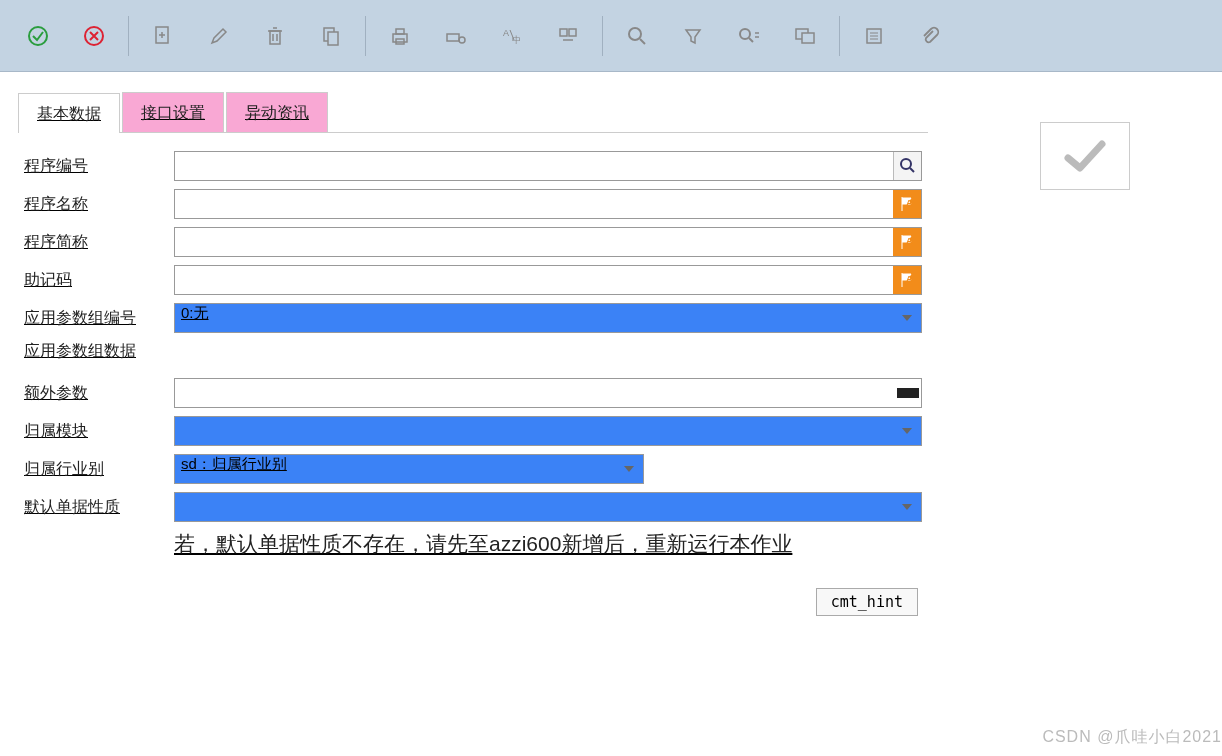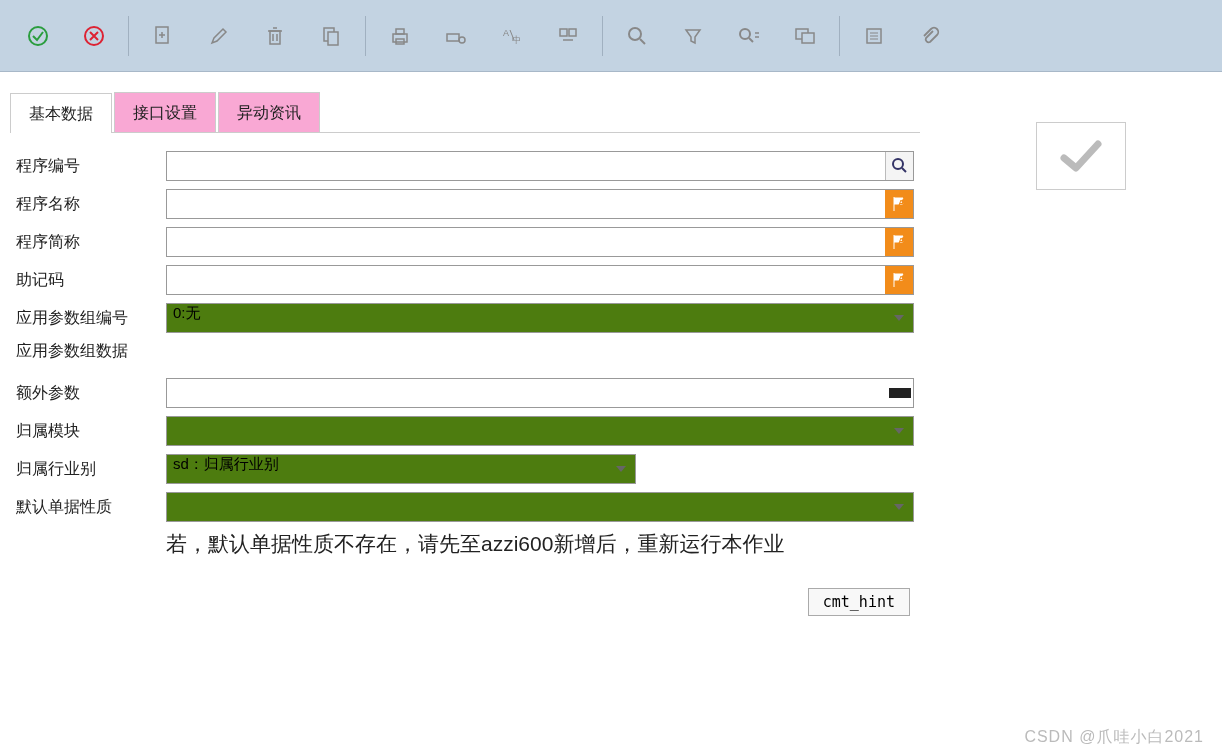--- a/index.html
+++ b/index.html
@@ -1,45 +1,45 @@
 <!DOCTYPE html>
 <html><head>
 <meta charset="utf-8">
 <style>
 * { box-sizing: border-box; margin: 0; padding: 0; }
 body { font-family: "Microsoft YaHei", Arial, sans-serif; font-size: 15px; background: #fff; width: 1222px; }
 .toolbar { background: #c3d3e2; height: 72px; display: flex; align-items: center; padding: 0 10px; border-bottom: 1px solid #a8b8c8; }
 .tb-btn { width: 56px; height: 42px; display: flex; align-items: center; justify-content: center; cursor: pointer; }
 .tb-sep { width: 1px; height: 40px; background: #a0b0c0; margin: 0 6px; }
-.content { padding: 20px 10px 10px 10px; display: flex; }
+.content { padding: 20px 10px 10px 18px; display: flex; text-decoration: underline; }
 .main-form { width: 910px; }
 .tabs { display: flex; border-bottom: 1px solid #ccc; margin-bottom: 0; position: relative; z-index: 1; }
 .tab { padding: 10px 18px 8px 18px; border: 1px solid #ccc; border-bottom: none; background: #f9a8d4; margin-right: 2px; cursor: pointer; font-size: 16px; color: #222; }
 .tab.active { background: #fff; position: relative; top: 1px; }
 .highlight-box { border: 3px solid #d22; margin-top: -3px; padding: 14px 6px 12px 6px; position: relative; z-index: 2; }
 .form-row { display: flex; align-items: center; margin-bottom: 8px; padding: 0 6px; }
 .highlight-box .form-row { margin-bottom: 0; }
 .form-label { width: 150px; font-size: 16px; color: #222; }
 .input-wrap { flex: 1; display: flex; align-items: center; border: 1px solid #999; height: 30px; background: #fff; }
 .input-wrap.pink { background: #fbe3e3; }
 .input-wrap input { flex: 1; border: none; outline: none; background: transparent; padding: 0 6px; font-size: 15px; height: 28px; }
 .input-wrap .addon { width: 28px; height: 28px; display: flex; align-items: center; justify-content: center; border-left: 1px solid #bbb; cursor: pointer; background: #f4f4f4; }
 .input-wrap .addon.flag { background: #f28c1a; border-left: none; }
 .select-wrap { flex: 1; position: relative; }
-.select-wrap select, .select-wrap .pseudo-select { width: 100%; height: 30px; border: 1px solid #999; font-size: 15px; padding: 0 24px 0 6px; background: #4d7c0f; appearance: none; -webkit-appearance: none; }
+.select-wrap select, .select-wrap .pseudo-select { width: 100%; height: 30px; border: 1px solid #999; font-size: 15px; padding: 0 24px 0 6px; background: #3b82f6; appearance: none; -webkit-appearance: none; }
 .select-wrap.narrow { flex: 0 0 470px; }
 .select-wrap::after { content: ""; position: absolute; right: 10px; top: 12px; border-left: 5px solid transparent; border-right: 5px solid transparent; border-top: 6px solid #666; pointer-events: none; }
 .form-row.after-highlight { margin-top: 18px; }
 .plain-row { padding: 0 6px; margin-bottom: 16px; }
 .hint-text { padding-left: 156px; font-size: 21px; color: #222; }
 .cmt-hint { float: right; border: 1px solid #aaa; padding: 4px 14px; font-family: monospace; font-size: 15px; background: #f8f8f8; margin-top: 30px; margin-right: 10px; }
 .side-panel { flex: 1; padding: 30px 30px 0 60px; }
 .check-box { width: 90px; height: 68px; border: 1px solid #ccc; display: flex; align-items: center; justify-content: center; margin-bottom: 40px; margin-left: auto; margin-right: auto; }
 .status-select { width: 130px; height: 30px; border: 1px solid #999; font-size: 15px; padding: 0 6px; display: flex; align-items: center; justify-content: space-between; cursor: pointer; margin: 0 auto; }
-.watermark { position: absolute; right: 18px; bottom: 8px; color: #bbb; font-size: 16px; letter-spacing: 1px; }
+.watermark { position: absolute; right: 0; bottom: 8px; color: #bbb; font-size: 16px; letter-spacing: 1px; }
 .page-wrap { position: relative; height: 756px; }
 .black-box { width: 22px; height: 10px; background: #222; margin-right: 2px; }
 svg { display: block; }
 </style>
 </head>
 <body>
 <div class="page-wrap">
 
 <div class="toolbar">
   <div class="tb-btn">

